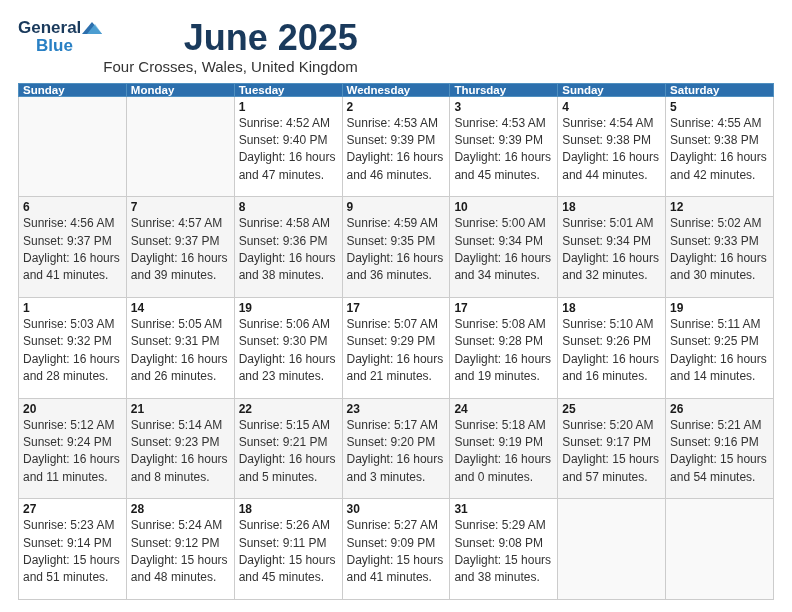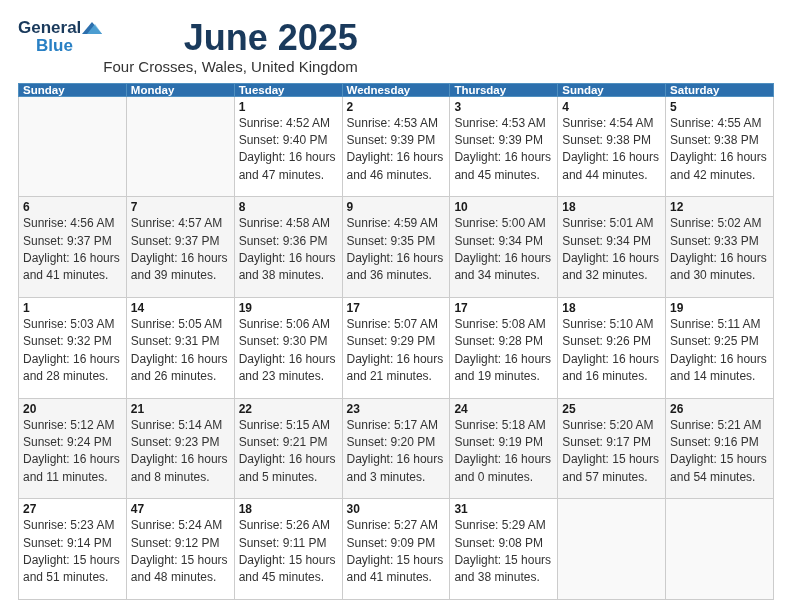--- a/index.html
+++ b/index.html
@@ -287,21 +287,21 @@
       </td>
         </tr>
         <tr>
           <td>
         <span class="day-number">27</span>
         <div class="day-detail">
           Sunrise: 5:23 AM<br>Sunset: 9:14 PM<br>Daylight: 15 hours and 51 minutes.
         </div>
       </td>
           <td>
-        <span class="day-number">47</span>
+        <span class="day-number">28</span>
         <div class="day-detail">
           Sunrise: 5:24 AM<br>Sunset: 9:12 PM<br>Daylight: 15 hours and 48 minutes.
         </div>
       </td>
           <td>
         <span class="day-number">18</span>
         <div class="day-detail">
           Sunrise: 5:26 AM<br>Sunset: 9:11 PM<br>Daylight: 15 hours and 45 minutes.
         </div>
       </td>

